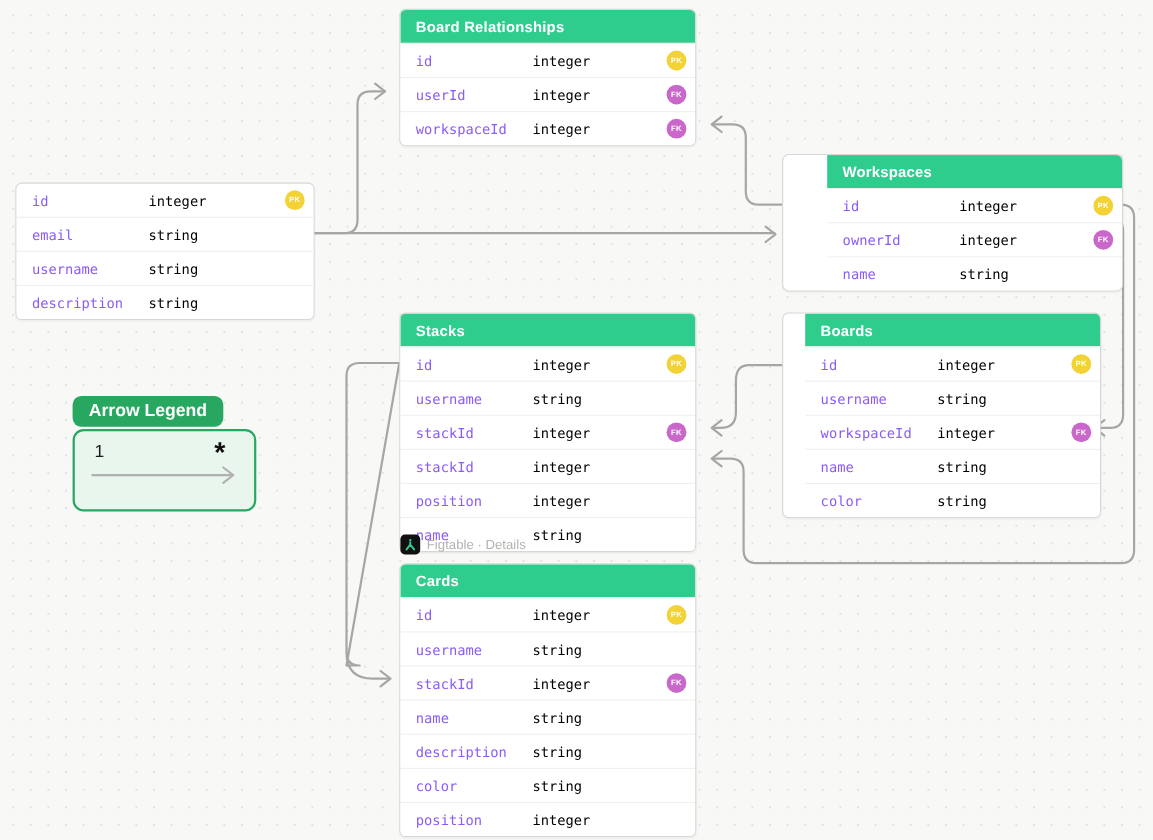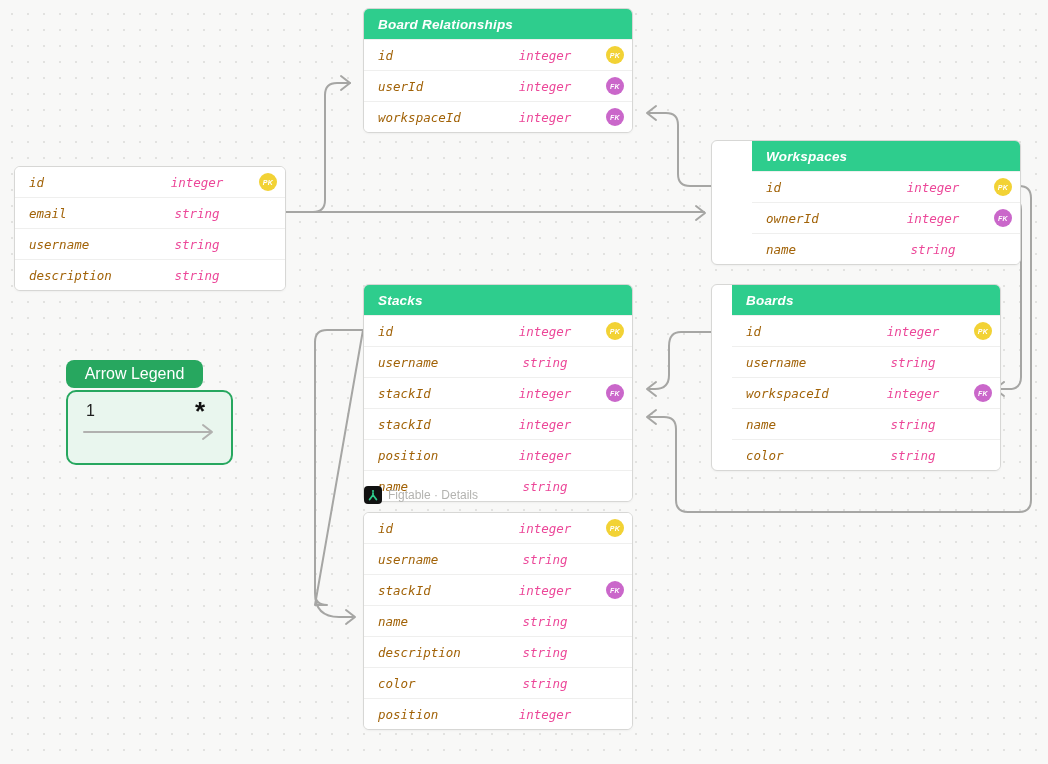--- a/index.html
+++ b/index.html
@@ -14,49 +14,48 @@
     background-image:radial-gradient(circle,#e2e2e0 1.2px,transparent 1.4px);
     background-size:16px 16px;
     background-position:4px 6px;
   }
   svg.connector-layer{position:absolute;left:0;top:0;z-index:1;}
   .db-table{
     position:absolute;z-index:2;background:#fff;
     border:1px solid #d7d7d5;border-radius:6px;
     box-shadow:0 1px 2px rgba(0,0,0,.04);
     overflow:hidden;
-    font-style:italic;
   }
   .db-table-header{
     height:30px;display:flex;align-items:center;
     padding-left:14px;background:#2ECD8D;color:#fff;
     font-size:13.5px;font-weight:bold;letter-spacing:.2px;
   }
   .db-row{
     height:30px;display:flex;align-items:center;
     padding:0 8px 0 14px;background:#fff;border-top:1px solid #efefee;
     font-family:"DejaVu Sans Mono","Liberation Mono",monospace;font-size:12.5px;
   }
   .db-row:first-of-type{border-top:none;}
-  .f-name{width:106px;color:#a16207;white-space:nowrap;}
-  .f-type{flex:1;color:#ec4899;white-space:nowrap;text-align:center;}
+  .f-name{width:106px;color:#8b5cf6;white-space:nowrap;}
+  .f-type{flex:1;color:#000000;white-space:nowrap;}
   .key-badge{
     width:18px;height:18px;border-radius:50%;
     display:flex;align-items:center;justify-content:center;
     color:#fff;font-family:"Liberation Sans",sans-serif;
     font-size:7px;font-weight:bold;letter-spacing:.4px;flex:0 0 auto;
   }
   .key-badge.pk{background:#F2D235;}
   .key-badge.fk{background:#CA67CA;}
   .key-spacer{width:18px;flex:0 0 auto;}
   .legend{position:absolute;z-index:3;left:66px;top:360px;}
   .legend-pill{
     width:137px;height:28px;border-radius:8px;background:#27A75F;
     display:flex;align-items:center;justify-content:center;
-    color:#fff;font-size:16px;font-weight:400;
+    color:#fff;font-size:16px;font-weight:700;
   }
   .legend-box{
     position:relative;margin-top:2px;width:163px;height:71px;
     background:#E9F6EE;border:2px solid #27A75F;border-radius:10px;
   }
   .legend-one{position:absolute;left:18px;top:10px;font-size:16px;color:#1d1d1d;}
   .legend-many{position:absolute;right:26px;top:4px;font-size:26px;font-weight:bold;color:#111;}
   .legend-arrow{position:absolute;left:0;top:0;}
   .watermark{
     position:absolute;z-index:5;left:364px;top:486px;
@@ -226,20 +225,23 @@
           <span class="f-type">string</span>
           <span class="key-spacer"></span>
         </div>
         <div class="db-row">
           <span class="f-name">color</span>
           <span class="f-type">string</span>
           <span class="key-spacer"></span>
         </div>
       </div>
       <div class="db-table" style="left: 363px; top: 512px; width: 268px;">
+        <div class="db-table-header">
+          <span>Cards</span>
+        </div>
         <div class="db-row">
           <span class="f-name">id</span>
           <span class="f-type">integer</span>
           <span class="key-badge pk">PK</span>
         </div>
         <div class="db-row">
           <span class="f-name">username</span>
           <span class="f-type">string</span>
           <span class="key-spacer"></span>
         </div>

